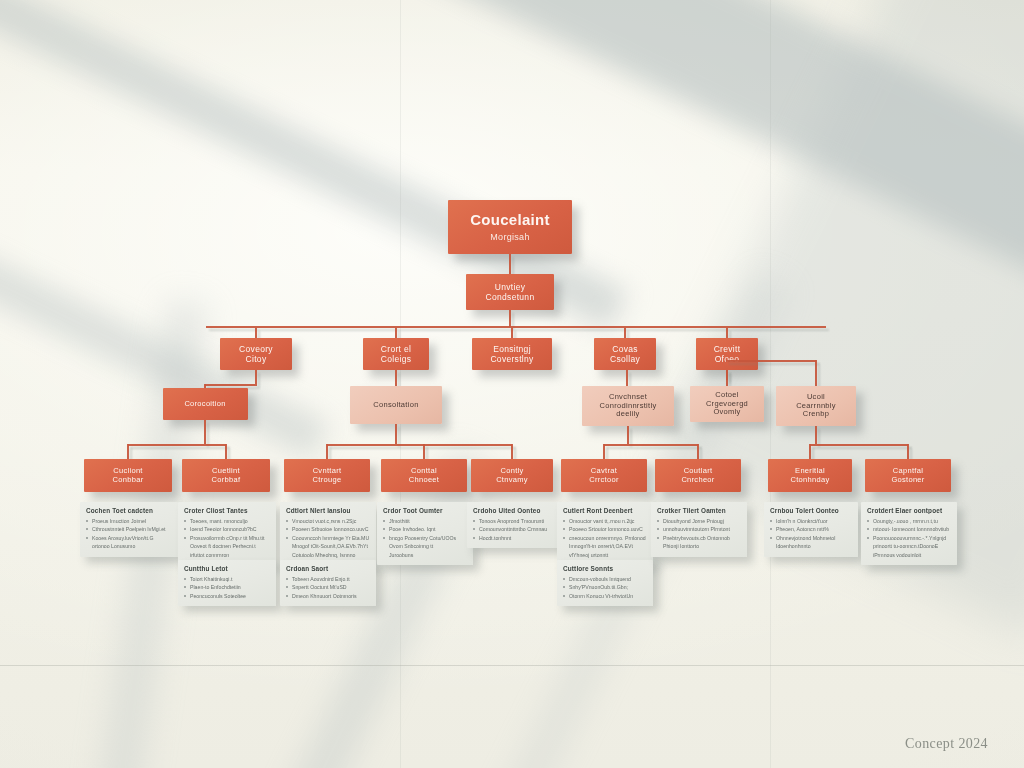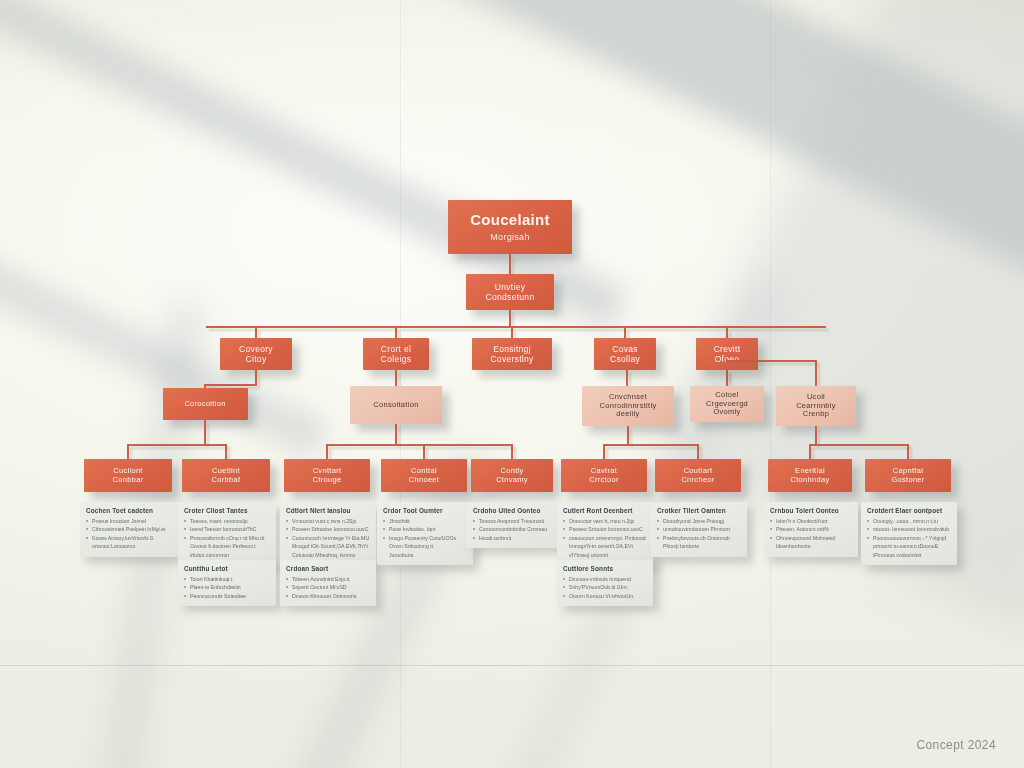--- a/index.html
+++ b/index.html
@@ -60,22 +60,22 @@
       letter-spacing:.15px;white-space:nowrap;overflow:hidden;}
   .card ul{list-style:none;margin:0;padding:0;}
   .card li{font-size:5.2px;line-height:1.62;color:#666d6a;
       white-space:nowrap;overflow:hidden;position:relative;padding-left:6px;}
   .card li.bul::before{content:"";position:absolute;left:0;top:3px;
       width:2px;height:2px;background:#8d9391;border-radius:50%;}
 
   
   #fuzz{position:absolute;inset:0;pointer-events:none;
       background:radial-gradient(140% 110% at 50% 42%, rgba(255,255,255,0) 58%, rgba(222,222,212,.30) 100%);}
-  .watermark{position:absolute;right:28px;bottom:16px;font-size:12px;
-      color:#8b8f87;letter-spacing:.4px;}
+  .watermark{position:absolute;right:36px;bottom:16px;font-size:14px;
+      color:#8b8f87;letter-spacing:.4px;font-family:Liberation Serif, serif;}
 </style>
 </head>
 <body>
 
 <div id="wall">
   <div class="lightwash"></div>
   <div class="shadowband b1"></div>
   <div class="shadowband b2"></div>
   <div class="shadowband b3"></div>
   <div class="shadowband b4"></div>

